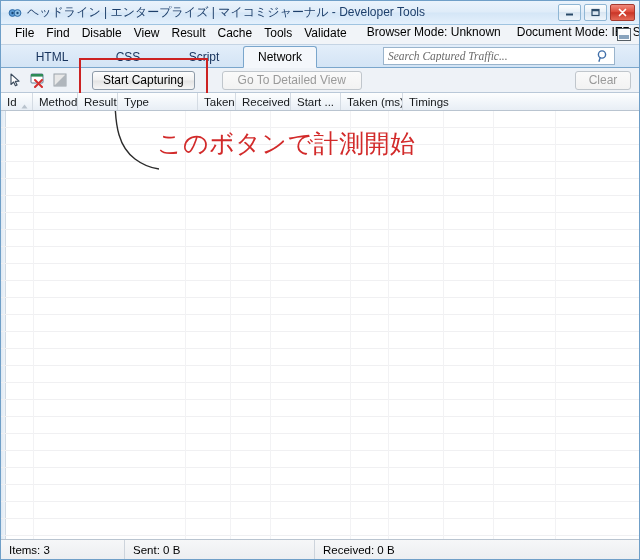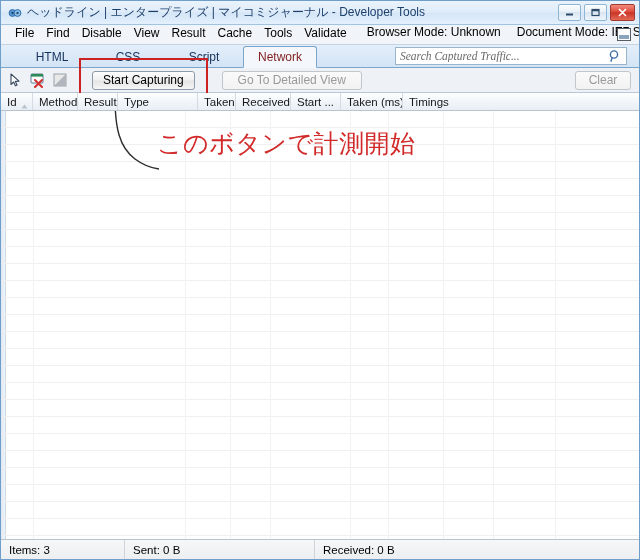--- a/index.html
+++ b/index.html
@@ -128,25 +128,25 @@
     border: 1px solid transparent;
     border-bottom: none;
     border-radius: 3px 3px 0 0;
   }
   .tab.active {
     background: #f4f7fb;
     border-color: #7aa6cc;
     border-bottom: 1px solid #f4f7fb;
     margin-bottom: -1px;
     height: 22px;
-    color: #7f1d1d;
+    color: #000000;
   }
   .search-wrap {
     position: absolute;
-    right: 12px;
+    right: 24px;
     top: 2px;
     width: 232px;
     height: 18px;
     background: #fff;
     border: 1px solid #9ab4cc;
     display: flex;
     align-items: center;
     box-sizing: border-box;
   }
   .search-wrap input {

